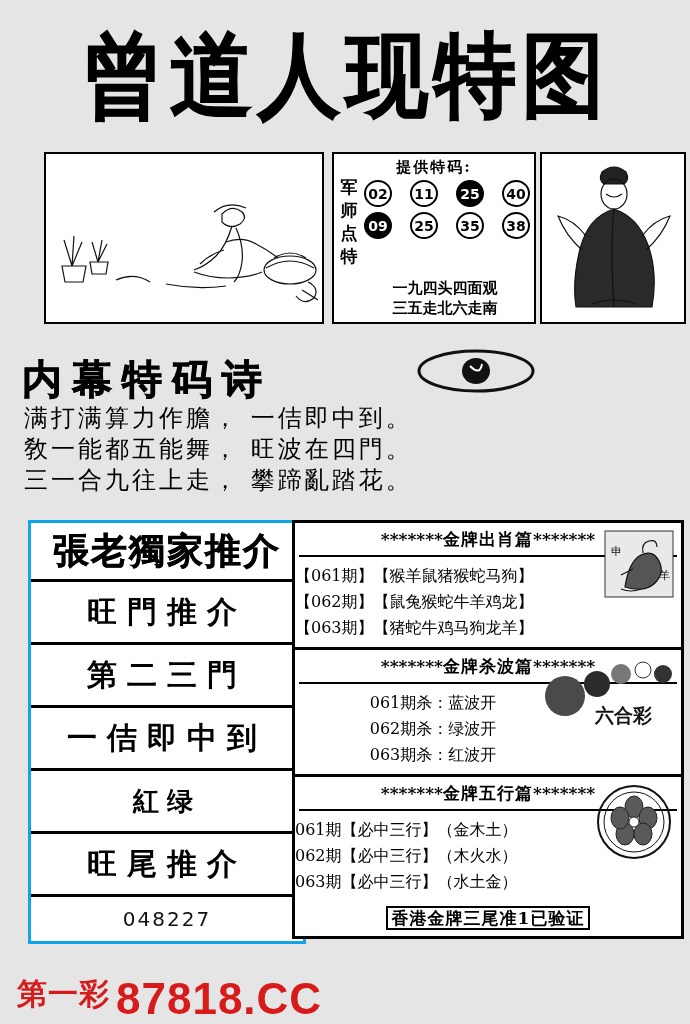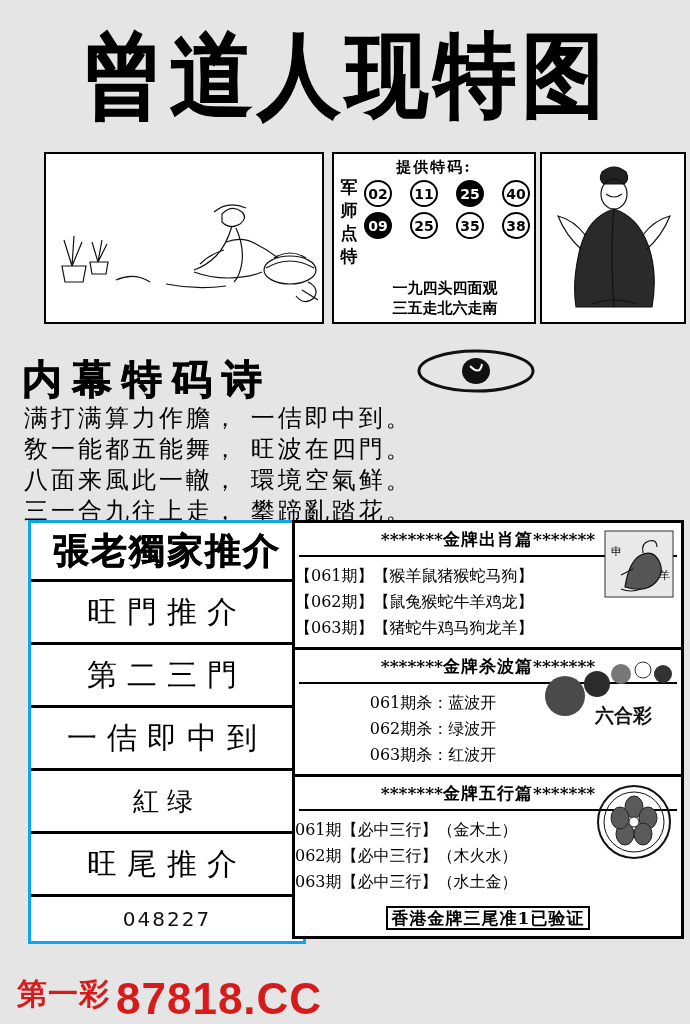--- a/index.html
+++ b/index.html
@@ -208,21 +208,21 @@
     color: #000;
     -webkit-text-stroke: 0.6px #000;
   }
   .lc-cell {
     height: 60px;
     border-bottom: 3px solid #000;
     display: flex;
     align-items: center;
     justify-content: center;
     font-family: "DejaVu Serif","Liberation Serif",serif;
-    font-weight: normal;
+    font-weight: bold;
     font-size: 30px;
     letter-spacing: 10px;
     color: #000;
   }
   .lc-cell.small {
     font-size: 26px;
     letter-spacing: 8px;
   }
   .lc-code {
     height: 44px;
@@ -401,21 +401,20 @@
         <ellipse cx="60" cy="23" rx="57" ry="20" fill="none" stroke="#111" stroke-width="3"></ellipse>
         <ellipse cx="60" cy="23" rx="14" ry="13" fill="#111"></ellipse>
         <path d="M54 18 q10 10 12 -2" stroke="#fff" fill="none" stroke-width="2"></path>
       </svg>
     </span>
   </div>
 
   <div class="poem-lines">
     <div class="poem-line">满打满算力作膽，  一佶即中到。</div>
     <div class="poem-line">敎一能都五能舞，  旺波在四門。</div>
-    <div class="poem-line">八面来風此一轍，  環境空氣鲜。</div>
     <div class="poem-line">三一合九往上走，  攀蹄亂踏花。</div>
   </div>
 
   <div class="left-col">
     <div class="lc-title">張老獨家推介</div>
     <div class="lc-cell">旺門推介</div>
     <div class="lc-cell">第二三門</div>
     <div class="lc-cell">一佶即中到</div>
     <div class="lc-cell small">紅绿</div>
     <div class="lc-cell">旺尾推介</div>

